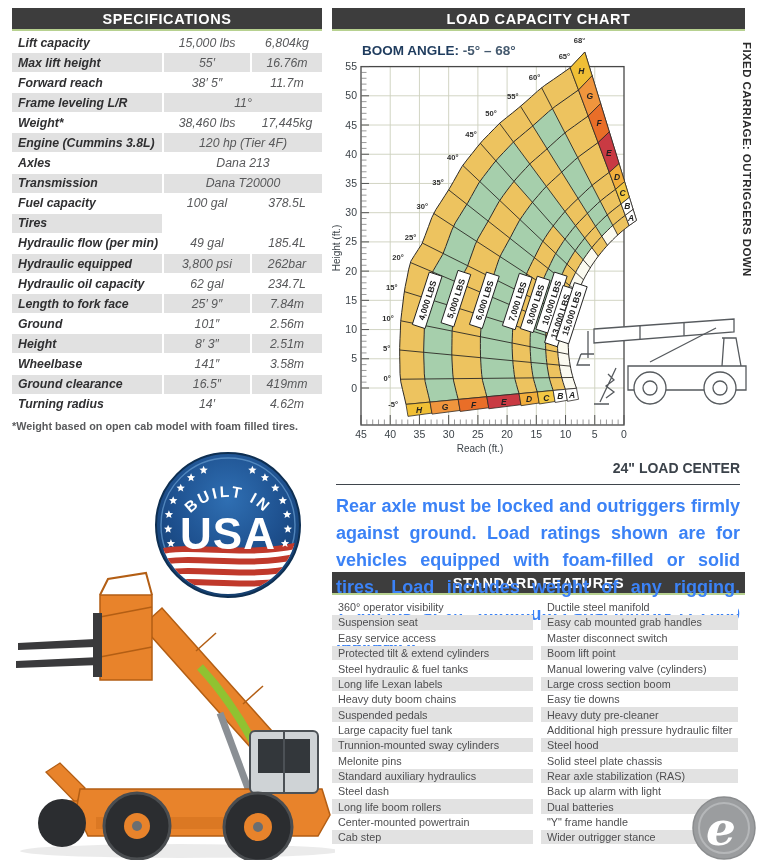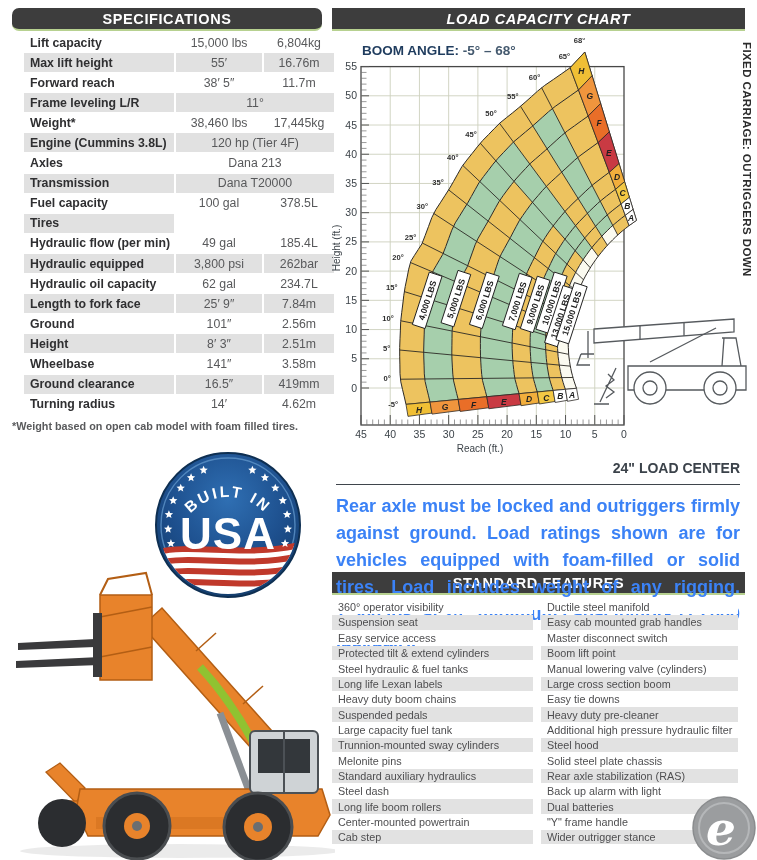--- a/index.html
+++ b/index.html
@@ -1,24 +1,24 @@
 <!DOCTYPE html>
 <html><head>
 <meta charset="utf-8">
 <style>
   html,body{margin:0;padding:0;background:#fff;}
   .page{position:relative;width:757px;height:860px;background:#ffffff;overflow:hidden;
         font-family:"Liberation Sans",sans-serif;}
   .hdr{position:absolute;background:#3d3d3d;color:#fff;font-weight:bold;font-size:14.5px;
        letter-spacing:.6px;display:flex;align-items:center;justify-content:center;height:23px;
        border-bottom:2.5px solid #b7d190;box-sizing:border-box;padding-top:1px;}
-  #spec-hdr{left:12px;top:8px;width:310px;border-radius:7px;}
-  #chart-hdr{left:332px;top:8px;width:413px;font-style:italic;}
+  #spec-hdr{left:12px;top:8px;width:310px;}
+  #chart-hdr{left:332px;top:8px;width:413px;}
   #feat-hdr{left:332px;top:572px;width:413px;}
-  #spec-rows{position:absolute;left:24px;top:33px;width:310px;}
+  #spec-rows{position:absolute;left:12px;top:33px;width:310px;font-style:italic;}
   .spec-row{display:grid;grid-template-columns:150px 86px 1fr;column-gap:2px;height:19px;margin-bottom:1.1px;}
   .spec-row.span2{grid-template-columns:150px 1fr;}
   .spec-cell{display:flex;align-items:center;background:#fff;}
   .spec-row.alt .spec-cell{background:#e1e1e1;}
   .spec-label{font-weight:bold;color:#2f2f31;font-size:12.3px;padding-left:6px;}
   .spec-val{justify-content:center;color:#58595b;font-size:12.3px;}
   #spec-footnote{position:absolute;left:12px;top:420px;font-size:10.8px;color:#595a5c;font-weight:bold;}
   #chart-wrap{position:absolute;left:332px;top:38px;width:425px;height:420px;}
   #side-label{position:absolute;left:741px;top:42px;height:240px;writing-mode:vertical-rl;
       font-weight:bold;font-size:11.5px;color:#2c2c2c;letter-spacing:.4px;white-space:nowrap;}

